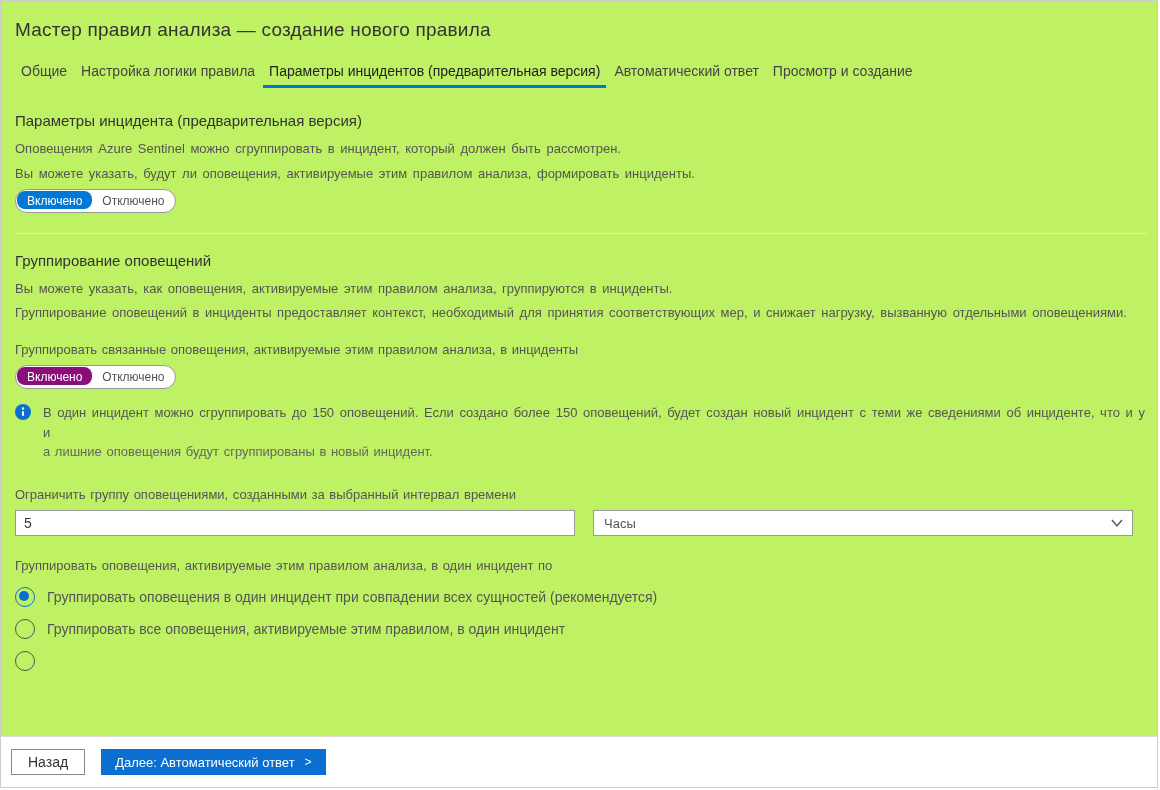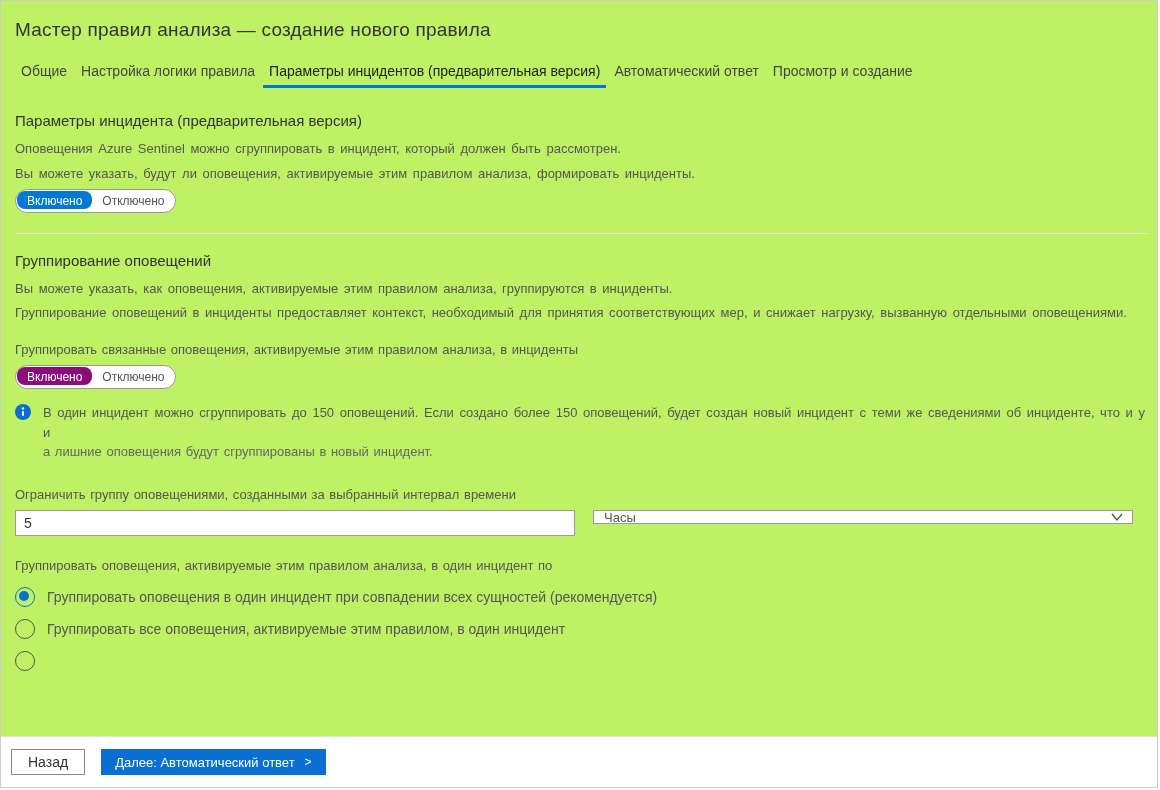--- a/index.html
+++ b/index.html
@@ -144,21 +144,21 @@
     width: 560px;
     height: 26px;
     border: 1px solid #999;
     font-size: 14px;
     padding: 0 8px;
     color: #333;
     box-sizing: border-box;
   }
   .select-wrap {
     width: 540px;
-    height: 14px;
+    height: 26px;
     border: 1px solid #999;
     box-sizing: border-box;
     display: flex;
     justify-content: space-between;
     align-items: center;
     padding: 0 8px 0 10px;
     color: #555;
     font-size: 13px;
     cursor: pointer;
     background: #fff;

